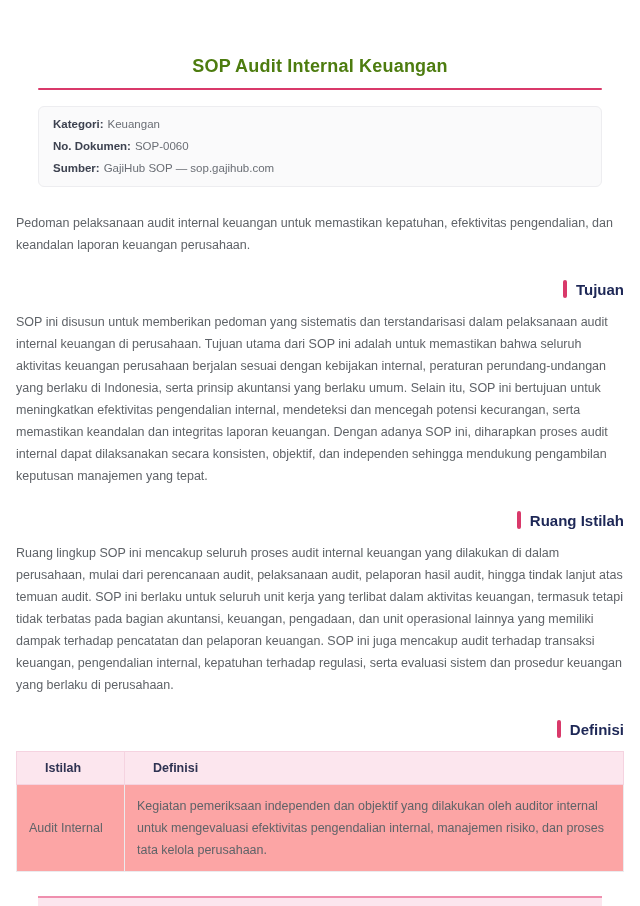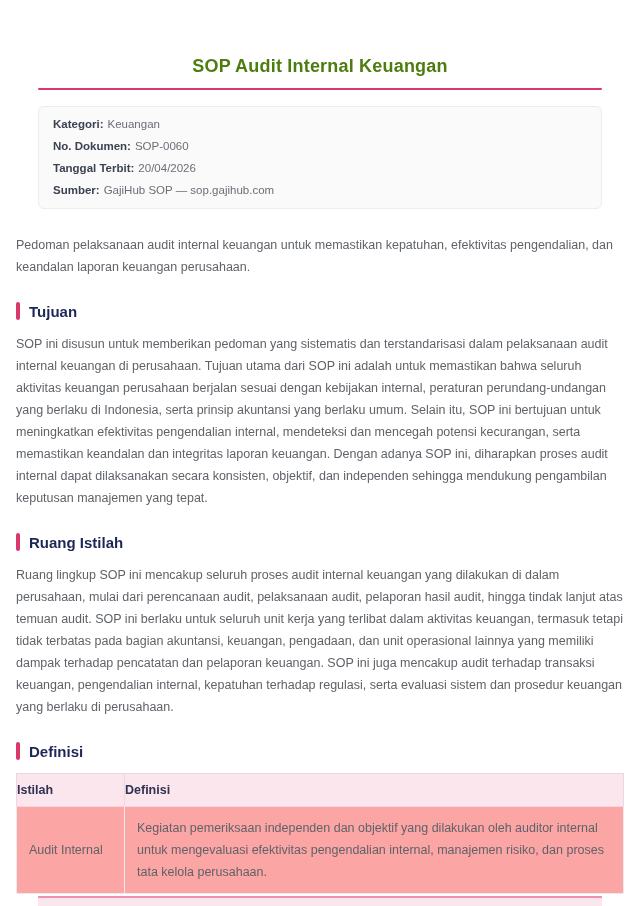--- a/index.html
+++ b/index.html
@@ -60,20 +60,21 @@
     color: #5f6368;
   }
   .intro { margin-top: 25px; }
 
   
   .section-heading {
     display: flex;
     align-items: center;
     margin-top: 24px;
     margin-bottom: 13px;
+    justify-content: flex-end;
   }
   .accent-bar {
     width: 4px;
     height: 18px;
     background: #d9396a;
     border-radius: 2px;
     margin-right: 9px;
     flex: 0 0 auto;
   }
   .section-heading h2 {
@@ -87,21 +88,21 @@
     width: 100%;
     border-collapse: collapse;
     margin-top: 1px;
   }
   .def-table th {
     background: #fce6ee;
     color: #2f3352;
     font-size: 12.5px;
     font-weight: 700;
     text-align: left;
-    padding: 9px 0;
+    padding: 9px 28px;
     border: 1px solid #f5d3e0;
   }
   .def-table th.col-term { width: 108px; }
   .def-table td {
     font-size: 12.5px;
     line-height: 22px;
     color: #5f6368;
     padding: 10px 12px;
     border: 1px solid #ebebee;
     vertical-align: middle;
@@ -126,23 +127,20 @@
 
   <h1 class="doc-title">SOP Audit Internal Keuangan</h1>
   <div class="title-rule"></div>
 
   <div class="meta-box">
     <div class="meta-line">
       <span class="meta-label">Kategori:</span><span class="meta-value">Keuangan</span>
     </div>
     <div class="meta-line">
       <span class="meta-label">No. Dokumen:</span><span class="meta-value">SOP-0060</span>
-    </div>
-    <div class="meta-line">
-      <span class="meta-label">Tanggal Terbit:</span><span class="meta-value">20/04/2026</span>
     </div>
     <div class="meta-line">
       <span class="meta-label">Sumber:</span><span class="meta-value">GajiHub SOP — sop.gajihub.com</span>
     </div>
   </div>
 
   <div class="content">
     <p class="para intro">Pedoman pelaksanaan audit internal keuangan untuk memastikan kepatuhan, efektivitas pengendalian, dan keandalan laporan keuangan perusahaan.</p>
 
     <div class="section-heading">

